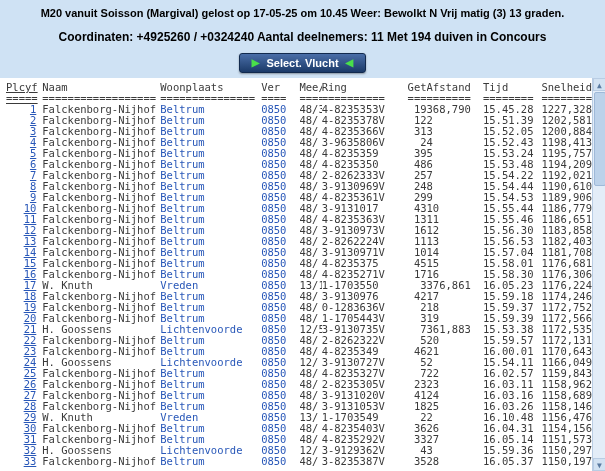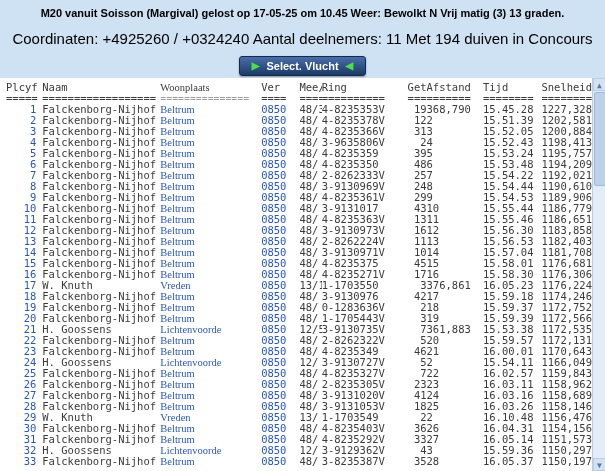--- a/index.html
+++ b/index.html
@@ -7,21 +7,21 @@
     width:605px;height:471px;position:relative;overflow:hidden;
     background:#cfe2f4;
     font-family:"DejaVu Sans Mono", monospace;
   }
   .topbar{
     position:absolute;top:0;left:0;width:100%;height:78px;
     text-align:center;
     font-family:"Liberation Sans", sans-serif;
   }
   .hline1{padding-top:7px;font-size:11px;font-weight:bold;color:#000;}
-  .hline2{padding-top:11px;font-size:15px;font-weight:normal;color:#000;}
+  .hline2{padding-top:11px;font-size:12px;font-weight:bold;color:#000;}
   .btn-row{margin-top:8px;}
   .select-btn{
     display:inline-flex;align-items:center;gap:7px;
     background:linear-gradient(#4a6ea8,#1b3a68);
     border:1px solid #122a4e;border-radius:3px;
     color:#fff;font-size:11px;font-weight:bold;
     padding:3px 12px;cursor:pointer;
     font-family:"Liberation Sans", sans-serif;
     box-shadow:0 1px 2px rgba(0,0,0,.35);
   }
@@ -30,23 +30,23 @@
   .table-wrap{
     position:absolute;top:78px;left:0;right:13px;bottom:0;
     background:#ffffff;padding:4px 0 0 6px;overflow:hidden;
   }
   table{
     border-collapse:collapse;table-layout:fixed;width:586px;
     font-size:10.5px;line-height:11px;white-space:nowrap;color:#3a3a3a;
   }
   th,td{padding:0;margin:0;overflow:hidden;font-weight:normal;text-align:left;vertical-align:top;}
   th{color:#3a3a3a;}
-  .c0{width:36px;text-align:right;padding-right:6px;}
+  .c0{width:36px;text-align:right;padding-right:6px;text-decoration:underline;}
   .c1{width:117px;}
-  .c2{width:100px;font-family:Liberation Serif, serif;}
+  .c2{width:100px;}
   .c3{width:38px;}
   .c4{width:22px;}
   .c5{width:76px;}
   .c6{width:28px;text-align:right;}
   .c7{width:48px;}
   .c8{width:52px;padding-left:8px;margin-top:45px;}
   .c9{width:56px;text-align:right;}
   th.c0{text-align:left;padding-right:0;}
   td.c0, tbody .c0{color:#2857b8;}
   tbody .c2, tbody .c3{color:#2857b8;}

